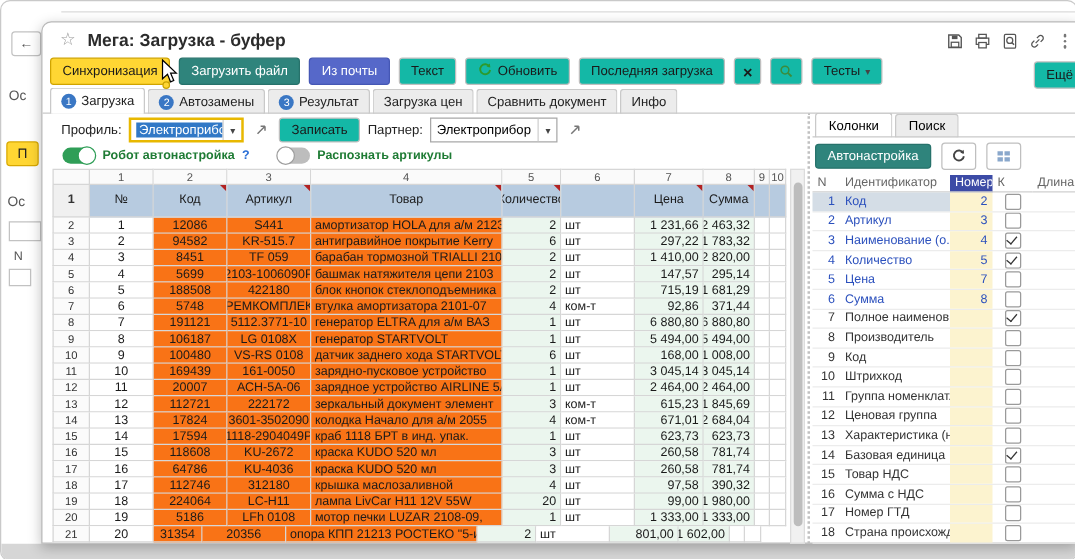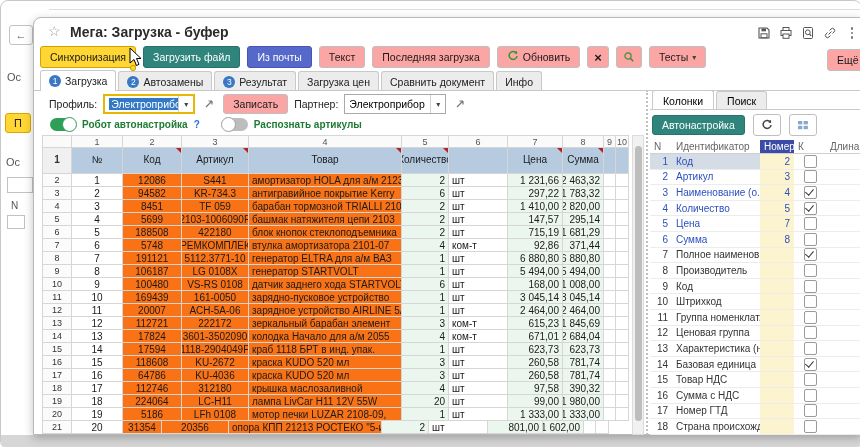--- a/index.html
+++ b/index.html
@@ -16,21 +16,21 @@
   
   .dialog{left:32px;top:16px;width:828px;height:418px;background:#fff;border:1px solid #b9b9b9;border-radius:8px 0 0 0;box-shadow:0 3px 10px rgba(0,0,0,.25);}
   .title{left:36px;top:6px;font-size:14px;font-weight:bold;color:#2b2b2b;white-space:nowrap;}
   .star{left:14px;top:5px;font-size:14px;color:#9a9a9a;}
   .tb-icons{left:723px;top:8px;display:flex;gap:8px;align-items:center;}
   .tb-icons .ic{width:14px;height:14px;display:flex;align-items:center;justify-content:center;}
   .dots{display:flex;flex-direction:column;gap:2px;}
   .dots i{width:2.5px;height:2.5px;border-radius:50%;background:#777;}
   
   .toolbar{left:6px;top:28px;display:flex;gap:7px;align-items:center;}
-  .btn{height:22px;border:1px solid #bfbfbf;border-radius:3px;background:#fca5a5;font-size:10.5px;color:#1a1a1a;display:flex;align-items:center;gap:4px;padding:0 9px;white-space:nowrap;box-sizing:border-box;}
+  .btn{height:22px;border:1px solid #bfbfbf;border-radius:3px;background:#14b8a6;font-size:10.5px;color:#1a1a1a;display:flex;align-items:center;gap:4px;padding:0 9px;white-space:nowrap;box-sizing:border-box;}
   .btn-yellow{background:#ffd633;border-color:#d0a400;}
   .btn-teal{background:#2f847c;border-color:#27726b;color:#fff;}
   .btn-blue{background:#5668c9;border-color:#4557b5;color:#fff;}
   .btn-sq{padding:0 6px;}
   .more-btn{left:793px;top:31px;width:45px;}
   .xmark{font-weight:bold;font-size:13px;}
   .ddarrow{font-size:8px;color:#444;}
   
   .tabs{left:6px;top:52px;display:flex;gap:2px;align-items:flex-end;height:21px;}
   .tab{height:20px;border:1px solid #c9c9c9;border-bottom:none;border-radius:3px 3px 0 0;background:#ececec;font-size:10.5px;color:#222;display:flex;gap:4px;align-items:center;padding:0 8px;box-sizing:border-box;position:relative;}
@@ -150,28 +150,28 @@
           <i></i>
           <i></i>
         </span>
     </div>
 
     <div class="abs toolbar">
       <div class="btn btn-yellow">Синхронизация</div>
       <div class="btn btn-teal">Загрузить файл</div>
       <div class="btn btn-blue">Из почты</div>
       <div class="btn">Текст</div>
-      <div class="btn">Последняя загрузка</div>
       <div class="btn">
         <span><svg width="12" height="12" viewBox="0 0 12 12">
               <path d="M9.6 3.4A4 4 0 1 0 10.1 6" fill="none" stroke="#2d9a2d" stroke-width="1.5"></path>
               <path d="M9.9 0.8l.3 3.1-3-.7z" fill="#2d9a2d"></path>
             </svg></span>
         <span>Обновить</span>
       </div>
+      <div class="btn">Последняя загрузка</div>
       <div class="btn btn-sq xmark">×</div>
       <div class="btn btn-sq">
           <svg width="12" height="12" viewBox="0 0 12 12">
             <circle cx="5" cy="5" r="3.1" fill="none" stroke="#3c8c3c" stroke-width="1.2"></circle>
             <line x1="7.3" y1="7.3" x2="10.2" y2="10.2" stroke="#3c8c3c" stroke-width="1.5"></line>
           </svg>
         </div>
       <div class="btn">
         <span>Тесты</span>
         <span class="ddarrow">▾</span>
@@ -280,21 +280,21 @@
           <div class="gc" style="width: 59px;">шт</div>
           <div class="gc tg al-r" style="width: 55px;">1 231,66</div>
           <div class="gc tg al-r" style="width: 41px;">2 463,32</div>
           <div class="gc" style="width: 12px;"></div>
           <div class="gc" style="width: 13px;"></div>
         </div>
         <div class="g-row">
           <div class="gc rn" style="width: 30px;">3</div>
           <div class="gc al-c" style="width: 51px;">2</div>
           <div class="gc tb al-c" style="width: 59px;">94582</div>
-          <div class="gc tb al-c" style="width: 67px;">KR-734.3</div>
+          <div class="gc tb al-c" style="width: 67px;">KR-515.7</div>
           <div class="gc tb" style="width: 153px;">антигравийное покрытие Kerry</div>
           <div class="gc tg al-r" style="width: 47px;">6</div>
           <div class="gc" style="width: 59px;">шт</div>
           <div class="gc tg al-r" style="width: 55px;">297,22</div>
           <div class="gc tg al-r" style="width: 41px;">1 783,32</div>
           <div class="gc" style="width: 12px;"></div>
           <div class="gc" style="width: 13px;"></div>
         </div>
         <div class="g-row">
           <div class="gc rn" style="width: 30px;">4</div>
@@ -411,21 +411,21 @@
           <div class="gc tg al-r" style="width: 55px;">2 464,00</div>
           <div class="gc tg al-r" style="width: 41px;">2 464,00</div>
           <div class="gc" style="width: 12px;"></div>
           <div class="gc" style="width: 13px;"></div>
         </div>
         <div class="g-row">
           <div class="gc rn" style="width: 30px;">13</div>
           <div class="gc al-c" style="width: 51px;">12</div>
           <div class="gc tb al-c" style="width: 59px;">112721</div>
           <div class="gc tb al-c" style="width: 67px;">222172</div>
-          <div class="gc tb" style="width: 153px;">зеркальный барабан элемент</div>
+          <div class="gc tb" style="width: 153px;">зеркальный документ элемент</div>
           <div class="gc tg al-r" style="width: 47px;">3</div>
           <div class="gc" style="width: 59px;">ком-т</div>
           <div class="gc tg al-r" style="width: 55px;">615,23</div>
           <div class="gc tg al-r" style="width: 41px;">1 845,69</div>
           <div class="gc" style="width: 12px;"></div>
           <div class="gc" style="width: 13px;"></div>
         </div>
         <div class="g-row">
           <div class="gc rn" style="width: 30px;">14</div>
           <div class="gc al-c" style="width: 51px;">13</div>

